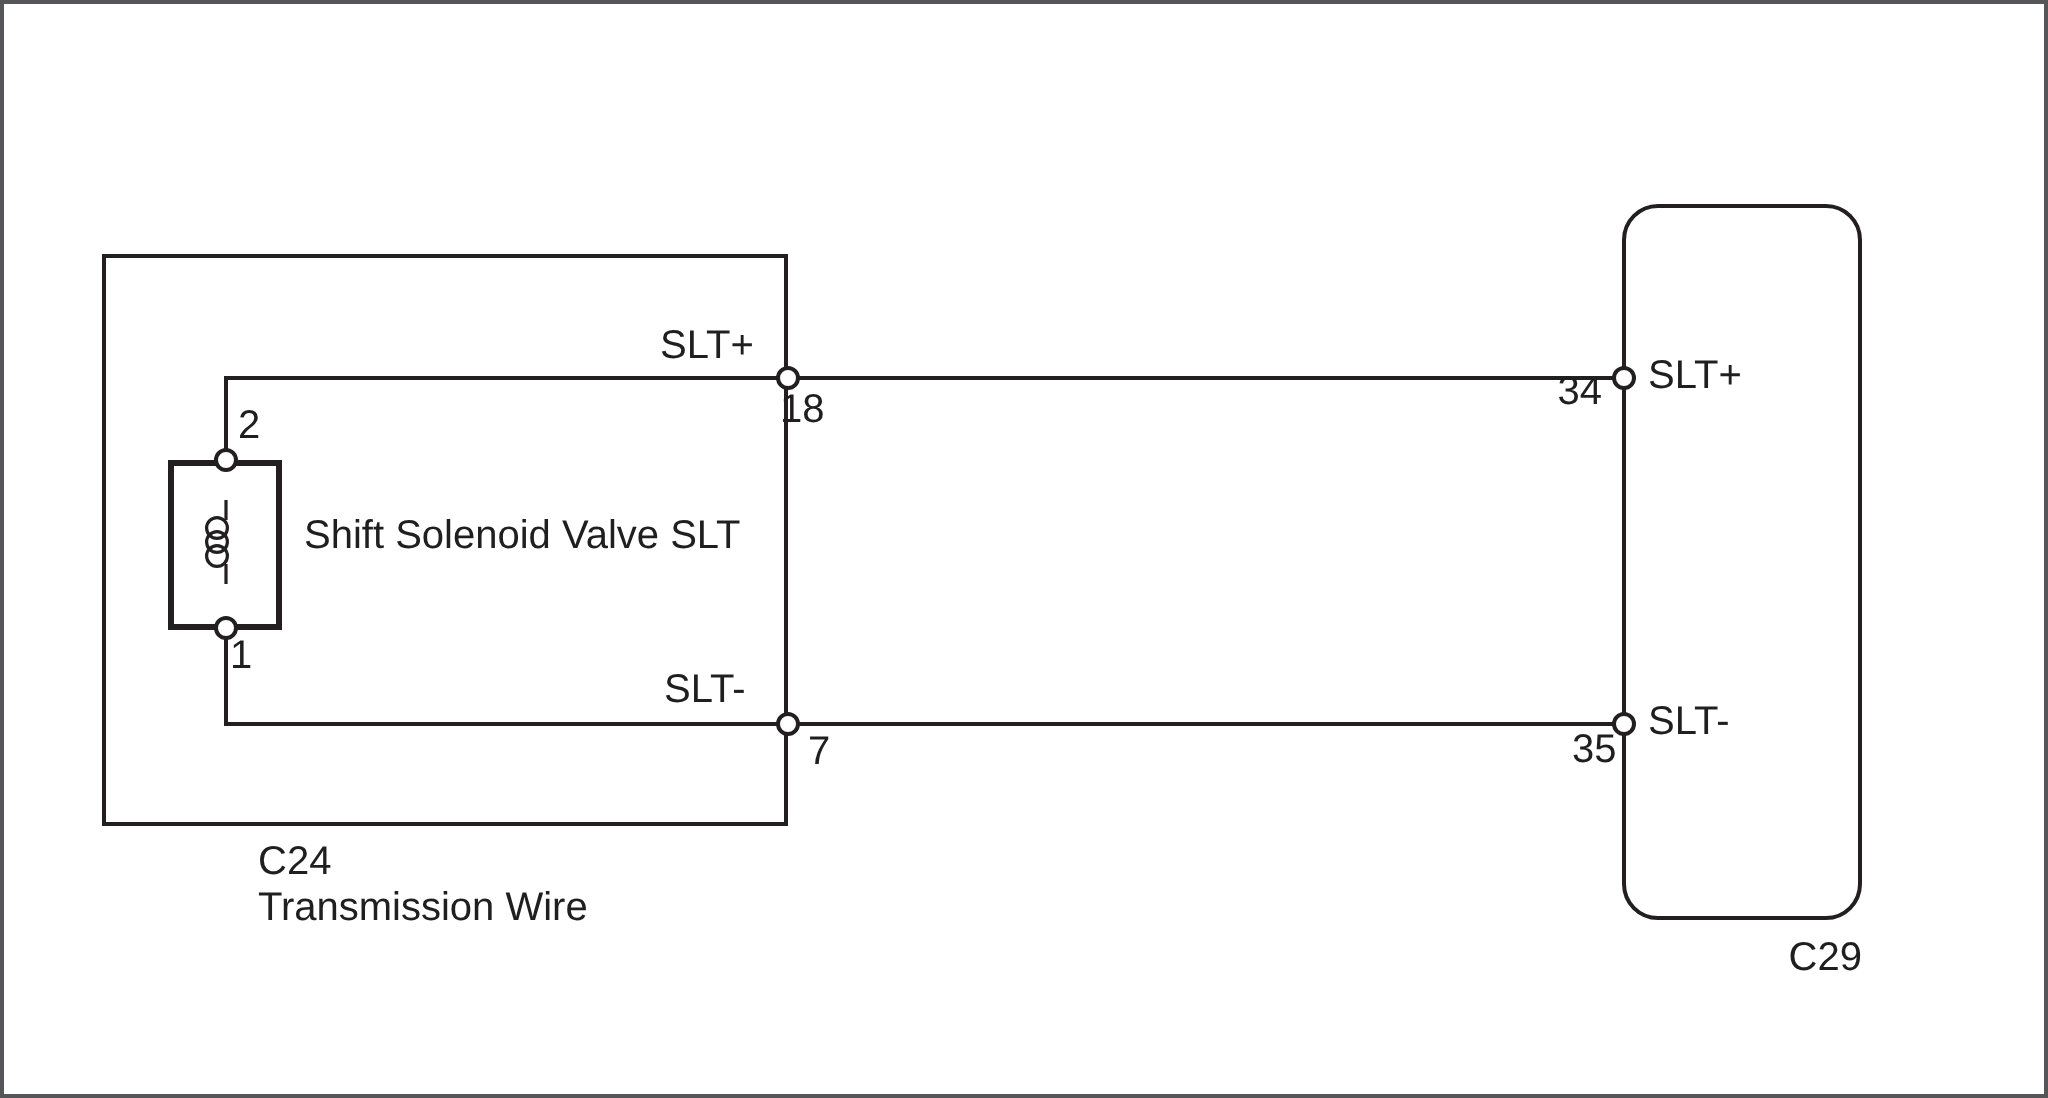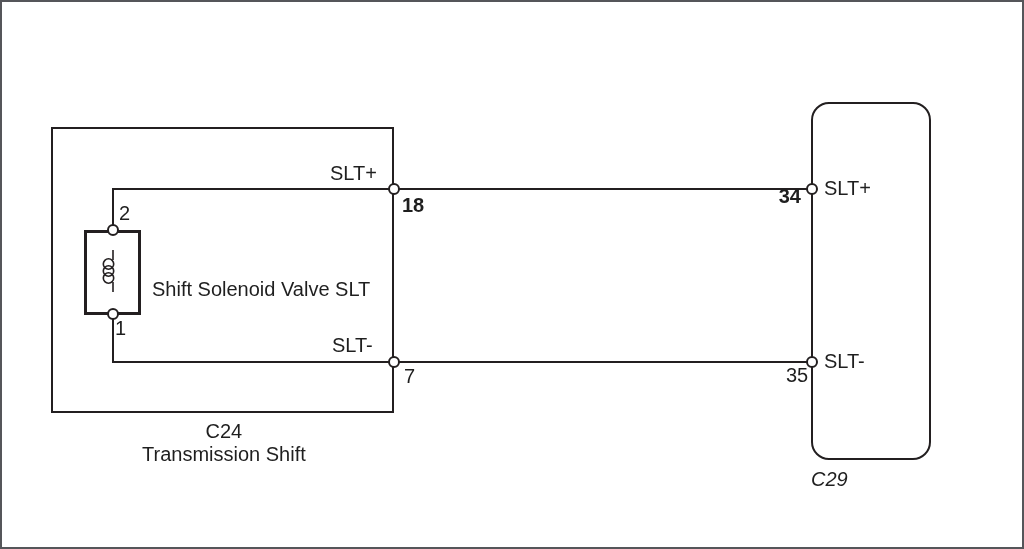--- a/index.html
+++ b/index.html
@@ -34,22 +34,22 @@
     border-radius: 50%;
     background: #ffffff;
   }
   .lbl {
     position: absolute;
     font-size: 20px;
     line-height: 20px;
     white-space: nowrap;
   }
   .caption { position: absolute; font-size: 20px; }
-  .c24-caption { left: 140px; top: 418px; line-height: 23px; text-align: center; }
-  .c29-caption { left: 809px; top: 467px; width: 120px; line-height: 21px; text-align: left; font-style: italic; }
+  .c24-caption { left: 127px; top: 418px; line-height: 23px; text-align: left; }
+  .c29-caption { left: 809px; top: 467px; width: 120px; line-height: 21px; text-align: right; }
   .coil-svg { position: absolute; left: 96px; top: 248px; }
   .align-right { text-align: right; }
 </style>
 </head>
 <body>
 
 <div class="canvas">
 
   <div class="box c24-box"></div>
 
@@ -72,34 +72,34 @@
   <div class="terminal" style="left:105px; top:222px;"></div>
   <div class="terminal" style="left:105px; top:306px;"></div>
   <div class="terminal" style="left:386px; top:181px;"></div>
   <div class="terminal" style="left:386px; top:354px;"></div>
   <div class="terminal" style="left:804px; top:181px;"></div>
   <div class="terminal" style="left:804px; top:354px;"></div>
 
   <div class="lbl" style="left:117px; top:201px;">2</div>
   <div class="lbl" style="left:113px; top:316px;">1</div>
 
-  <div class="lbl" style="left:150px; top:256px;margin-top:21px;">Shift Solenoid Valve SLT</div>
+  <div class="lbl" style="left:150px; top:256px;">Shift Solenoid Valve SLT</div>
 
   <div class="lbl" style="left:328px; top:161px;">SLT+</div>
-  <div class="lbl" style="left:400px; top:193px;font-weight:bold;">18</div>
+  <div class="lbl" style="left:388px; top:193px;">18</div>
   <div class="lbl" style="left:330px; top:333px;">SLT-</div>
   <div class="lbl" style="left:402px; top:364px;">7</div>
 
-  <div class="lbl align-right" style="left:762px; top:184px; width:37px;font-weight:bold;">34</div>
+  <div class="lbl align-right" style="left:762px; top:184px; width:37px;">34</div>
   <div class="lbl" style="left:822px; top:176px;">SLT+</div>
   <div class="lbl align-right" style="left:784px; top:363px;">35</div>
   <div class="lbl" style="left:822px; top:349px;">SLT-</div>
 
   <div class="caption c24-caption">
     <div>C24</div>
-    <div>Transmission Shift</div>
+    <div>Transmission Wire</div>
   </div>
 
   <div class="caption c29-caption">
     <div>C29</div>
   </div>
 
 </div>
 
 </body></html>

